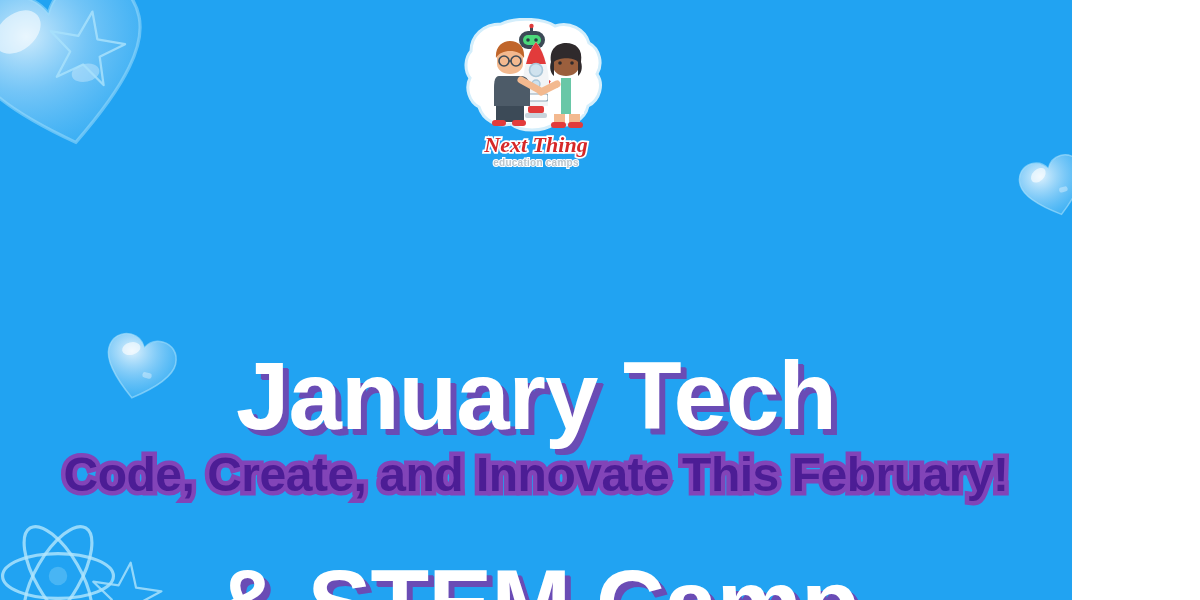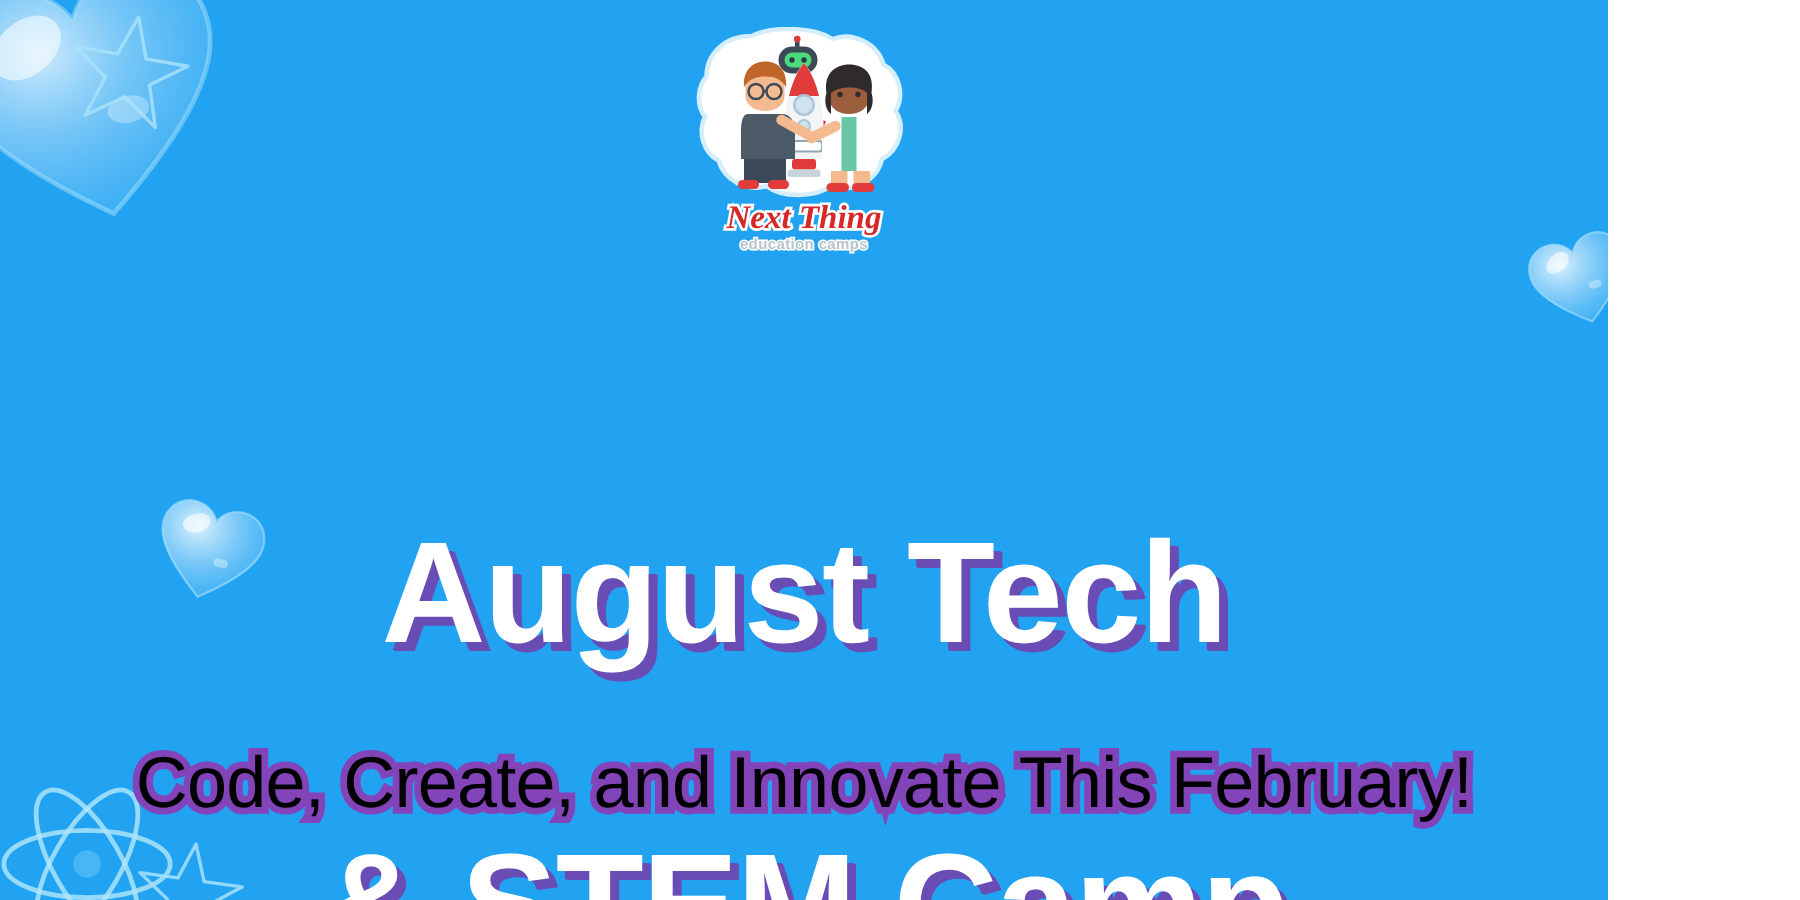--- a/index.html
+++ b/index.html
@@ -78,26 +78,25 @@
 
   
   #subtitle {
     position: absolute;
     left: 0;
     right: 0;
     top: 444px;
     text-align: center;
     font-size: 48px;
     line-height: 62px;
-    font-weight: normal;
+    font-weight: bold;
     letter-spacing: -0.5px;
-    color: #000000;
+    color: #4c1d95;
     -webkit-text-stroke: 9px #8244b8;
     paint-order: stroke fill;
-    margin-top: 48px;
   }
 </style>
 </head>
 <body>
 
 <div id="banner">
 
   <div class="decor">
 
     <div class="decor-item" style="left:-40px; top:-32px; width:200px; height:200px; transform:rotate(-12deg);">
@@ -262,19 +261,19 @@
       </g>
     </svg>
 
     <svg id="logo-wordmark" viewBox="0 0 300 84">
       <text id="wm-main" x="150" y="42" text-anchor="middle" font-family="'Liberation Serif', serif" font-size="44" font-weight="bold" font-style="italic" fill="#d62828" stroke="#ffffff" stroke-width="7" paint-order="stroke fill">Next Thing</text>
       <text id="wm-sub" x="150" y="70" text-anchor="middle" font-family="'Liberation Sans', sans-serif" font-size="20" font-weight="bold" letter-spacing="0.5" fill="#b9c4cc" stroke="#ffffff" stroke-width="4" paint-order="stroke fill">education camps</text>
     </svg>
   </div>
 
   <h1 id="headline">
-    <span class="headline-line">August Tech</span>
+    <span class="headline-line">January Tech</span>
     <span class="headline-line">&amp; STEM Camp</span>
   </h1>
 
   <div id="subtitle">Code, Create, and Innovate This February!</div>
 
 </div>
 
 </body></html>

